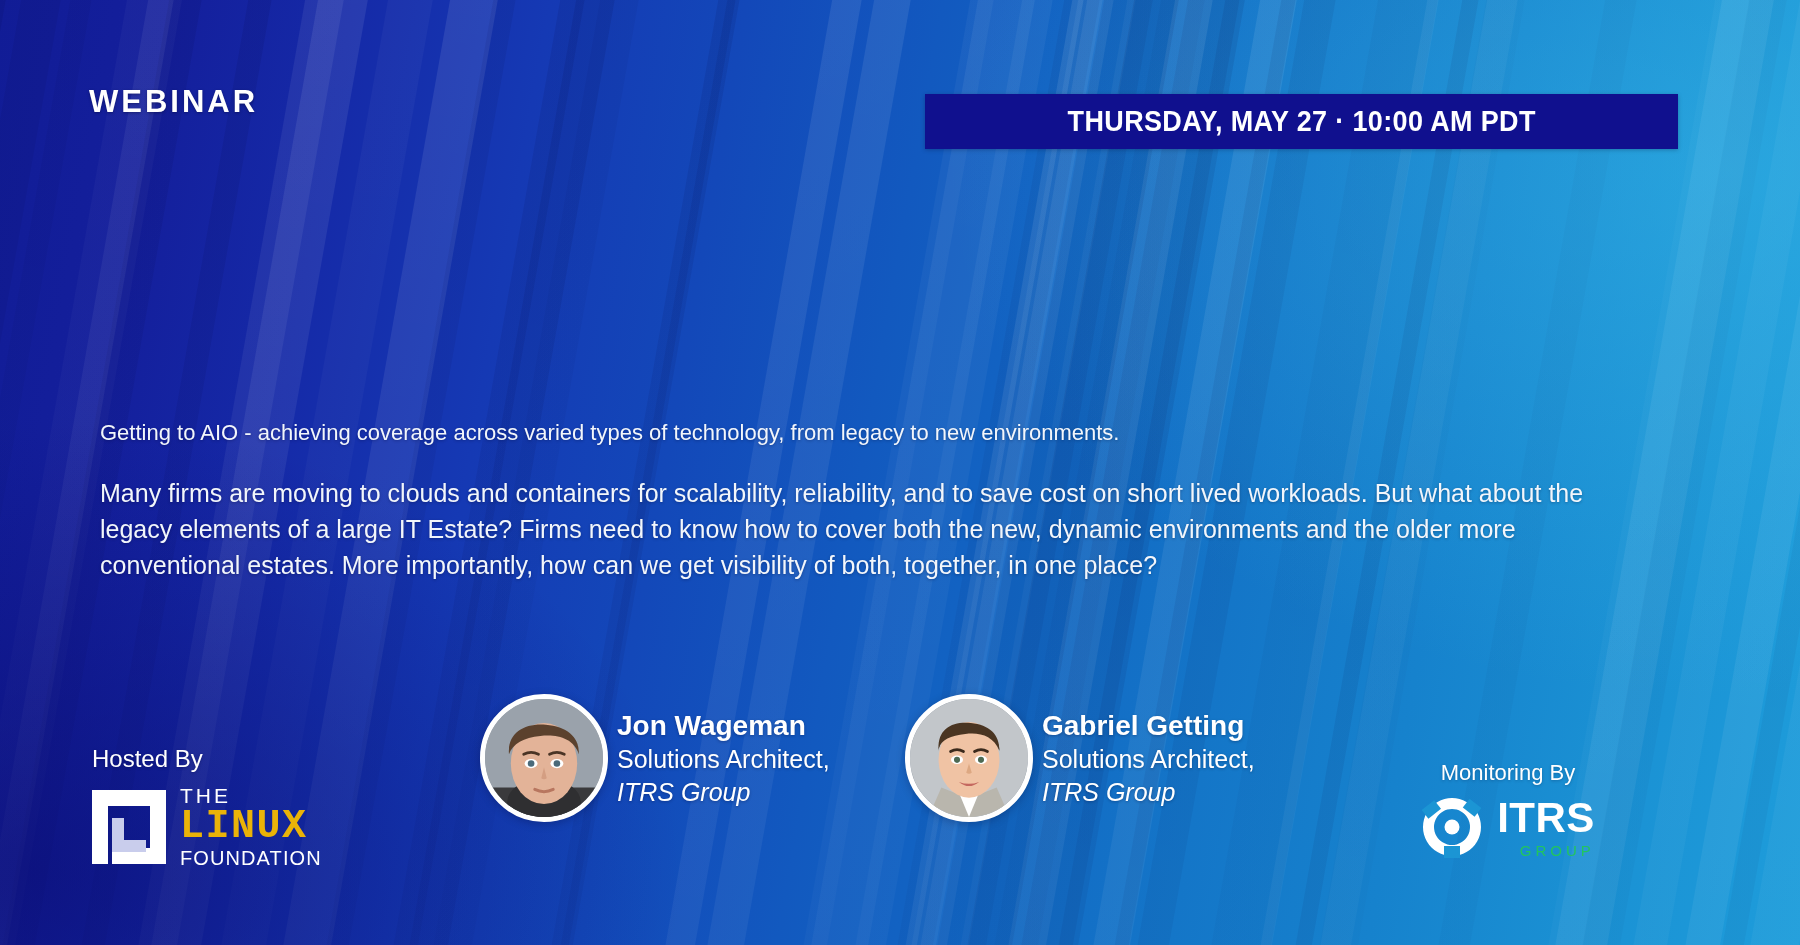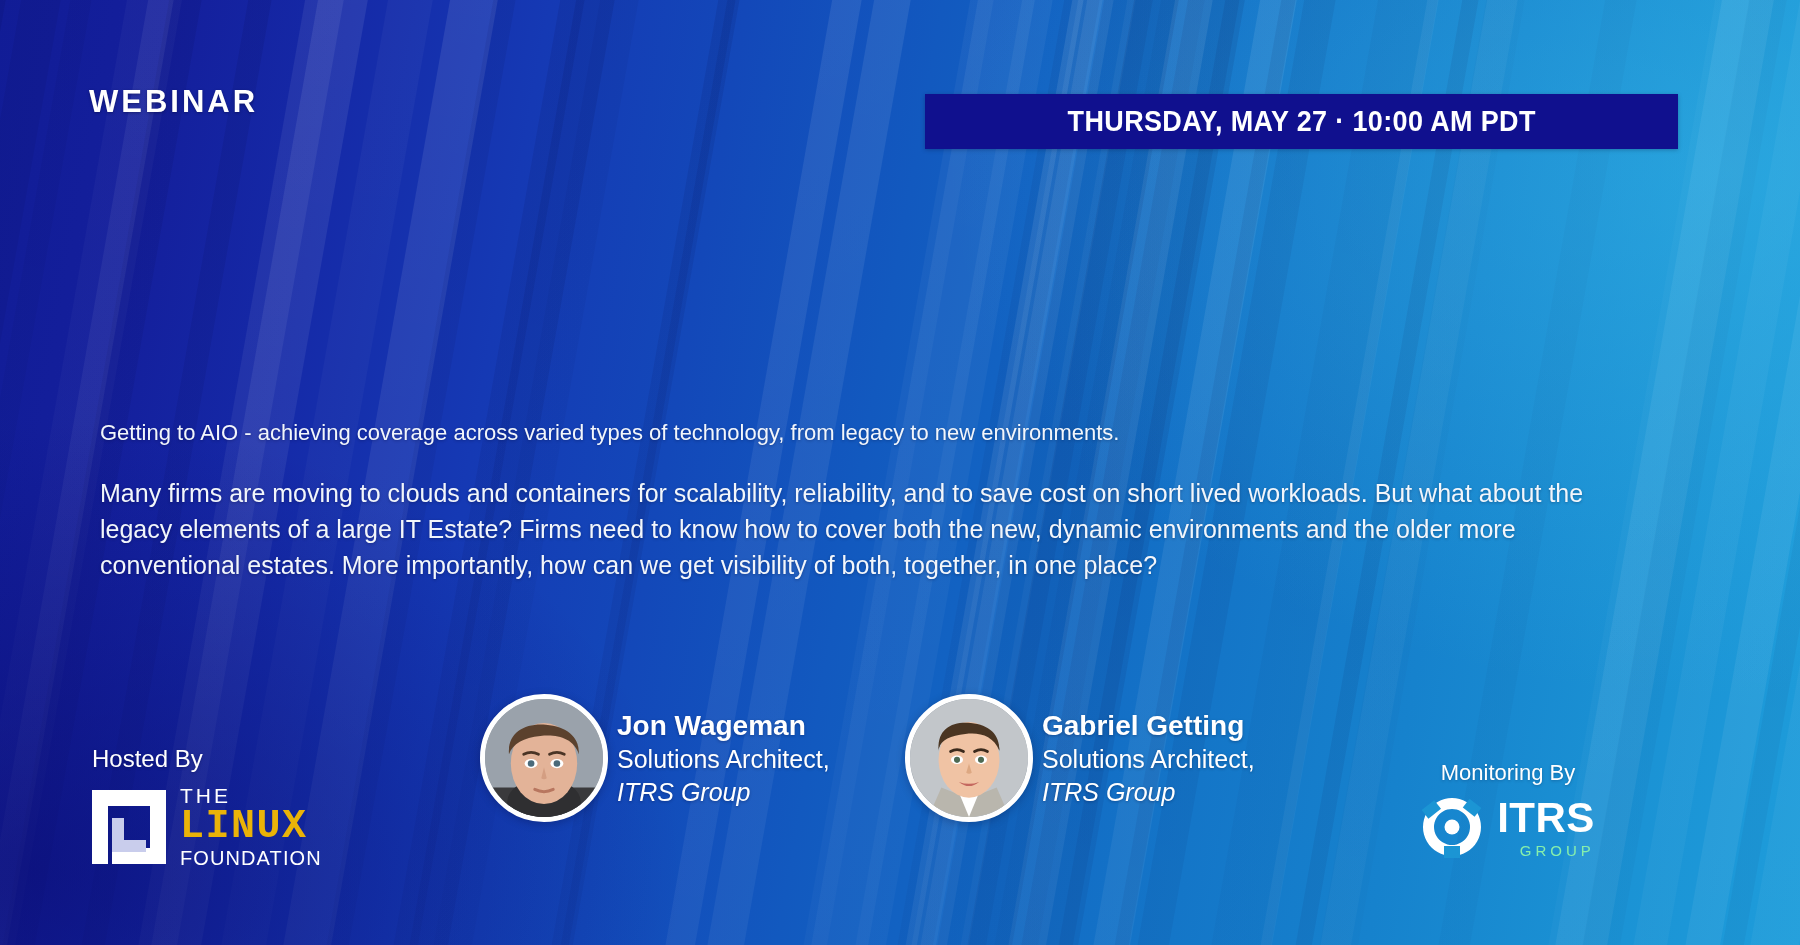--- a/index.html
+++ b/index.html
@@ -129,21 +129,21 @@
   
   .sponsor { position:absolute; left:1358px; top:760px; width:300px; text-align:center; }
   .sponsor-label {
     font-size:22px; color:#ffffff; margin-bottom:10px;
     text-shadow:0 1px 3px rgba(0,0,40,.25);
   }
   .itrs-logo { display:flex; align-items:flex-end; justify-content:center; gap:14px; }
   .itrs-mark { width:62px; height:62px; flex:0 0 62px; }
   .itrs-words { line-height:1; text-align:left; }
   .itrs-name { font-size:42px; font-weight:700; color:#fff; letter-spacing:.5px; }
-  .itrs-group { font-size:15px; color:#86efac; letter-spacing:4px; text-align:right; margin-top:4px; }
+  .itrs-group { font-size:15px; color:#22c55e; letter-spacing:4px; text-align:right; margin-top:4px; }
 </style>
 </head>
 <body>
 
 <div id="bg">
   <div class="bg-base"></div>
   <div class="streaks" id="streaks">
       <i style="left: 60.8703%; width: 23.5618px; background: linear-gradient(rgba(255, 255, 255, 0.075), rgba(255, 255, 255, 0.027));"></i>
       <i style="left: 69.2848%; width: 35.5186px; background: linear-gradient(rgba(255, 255, 255, 0.106), rgba(255, 255, 255, 0.035));"></i>
       <i style="left: 105.189%; width: 11.0698px; background: linear-gradient(rgba(0, 0, 60, 0.07), rgba(0, 0, 60, 0.024));"></i>

